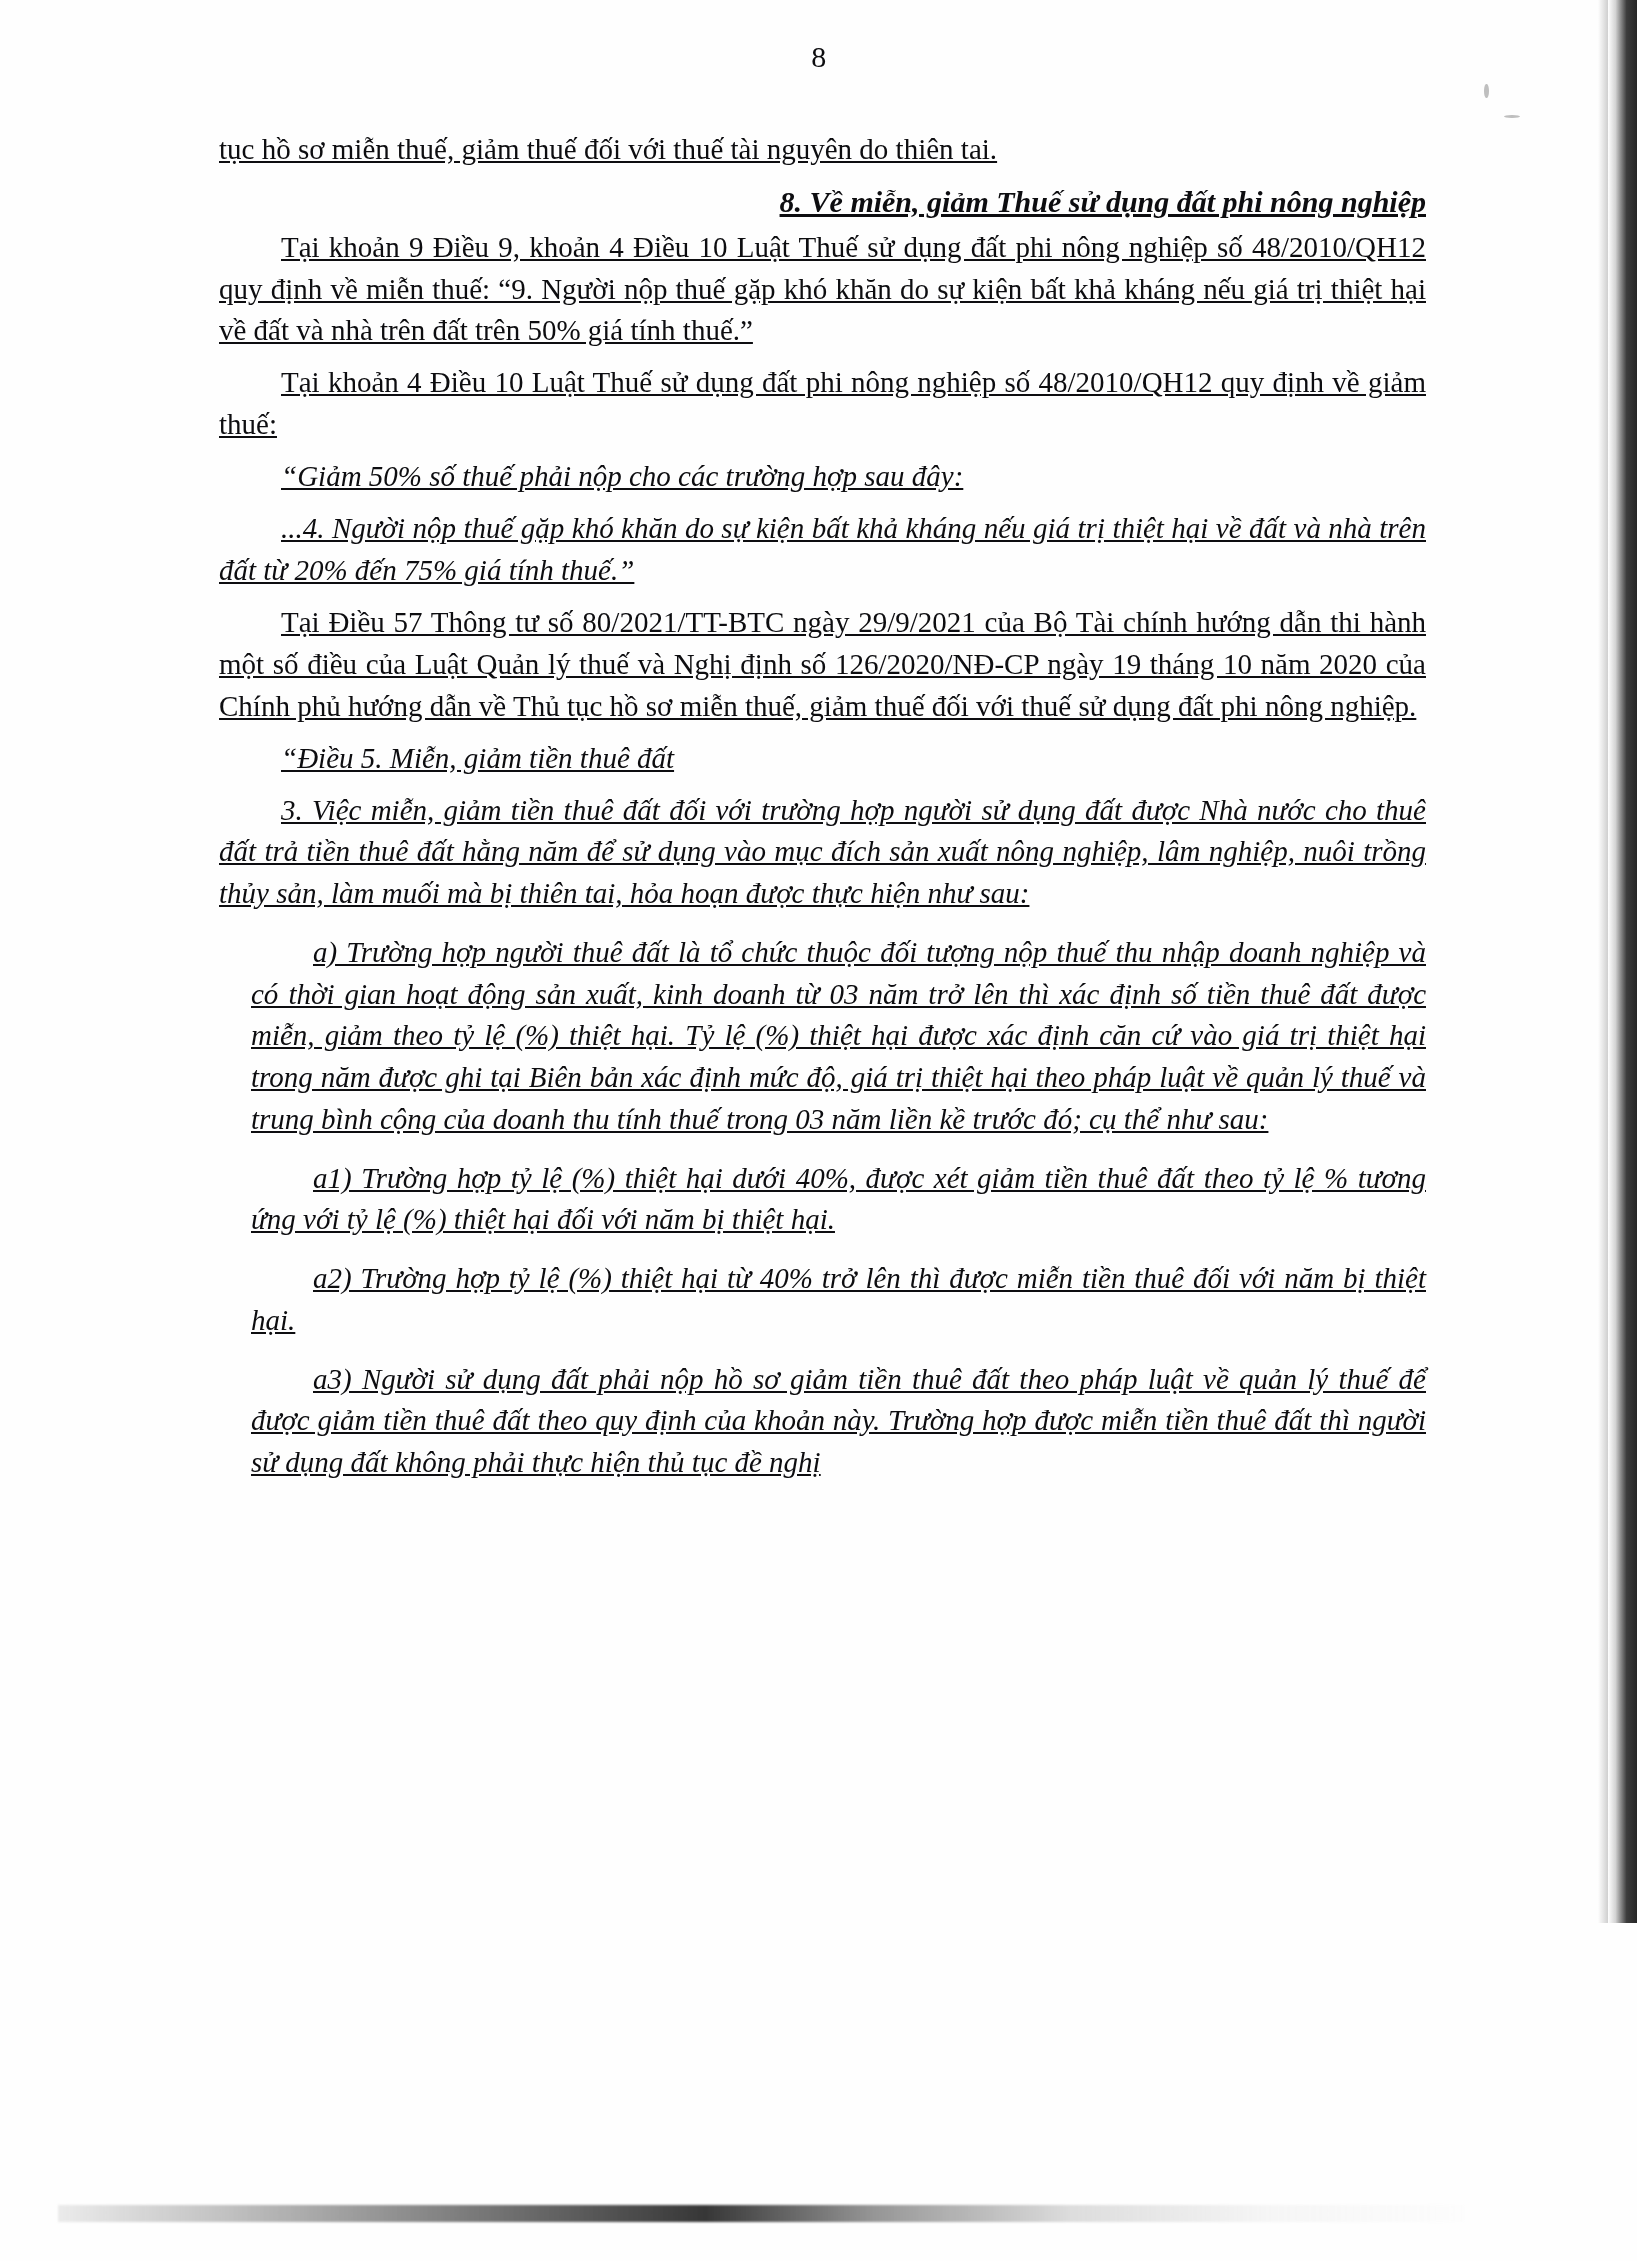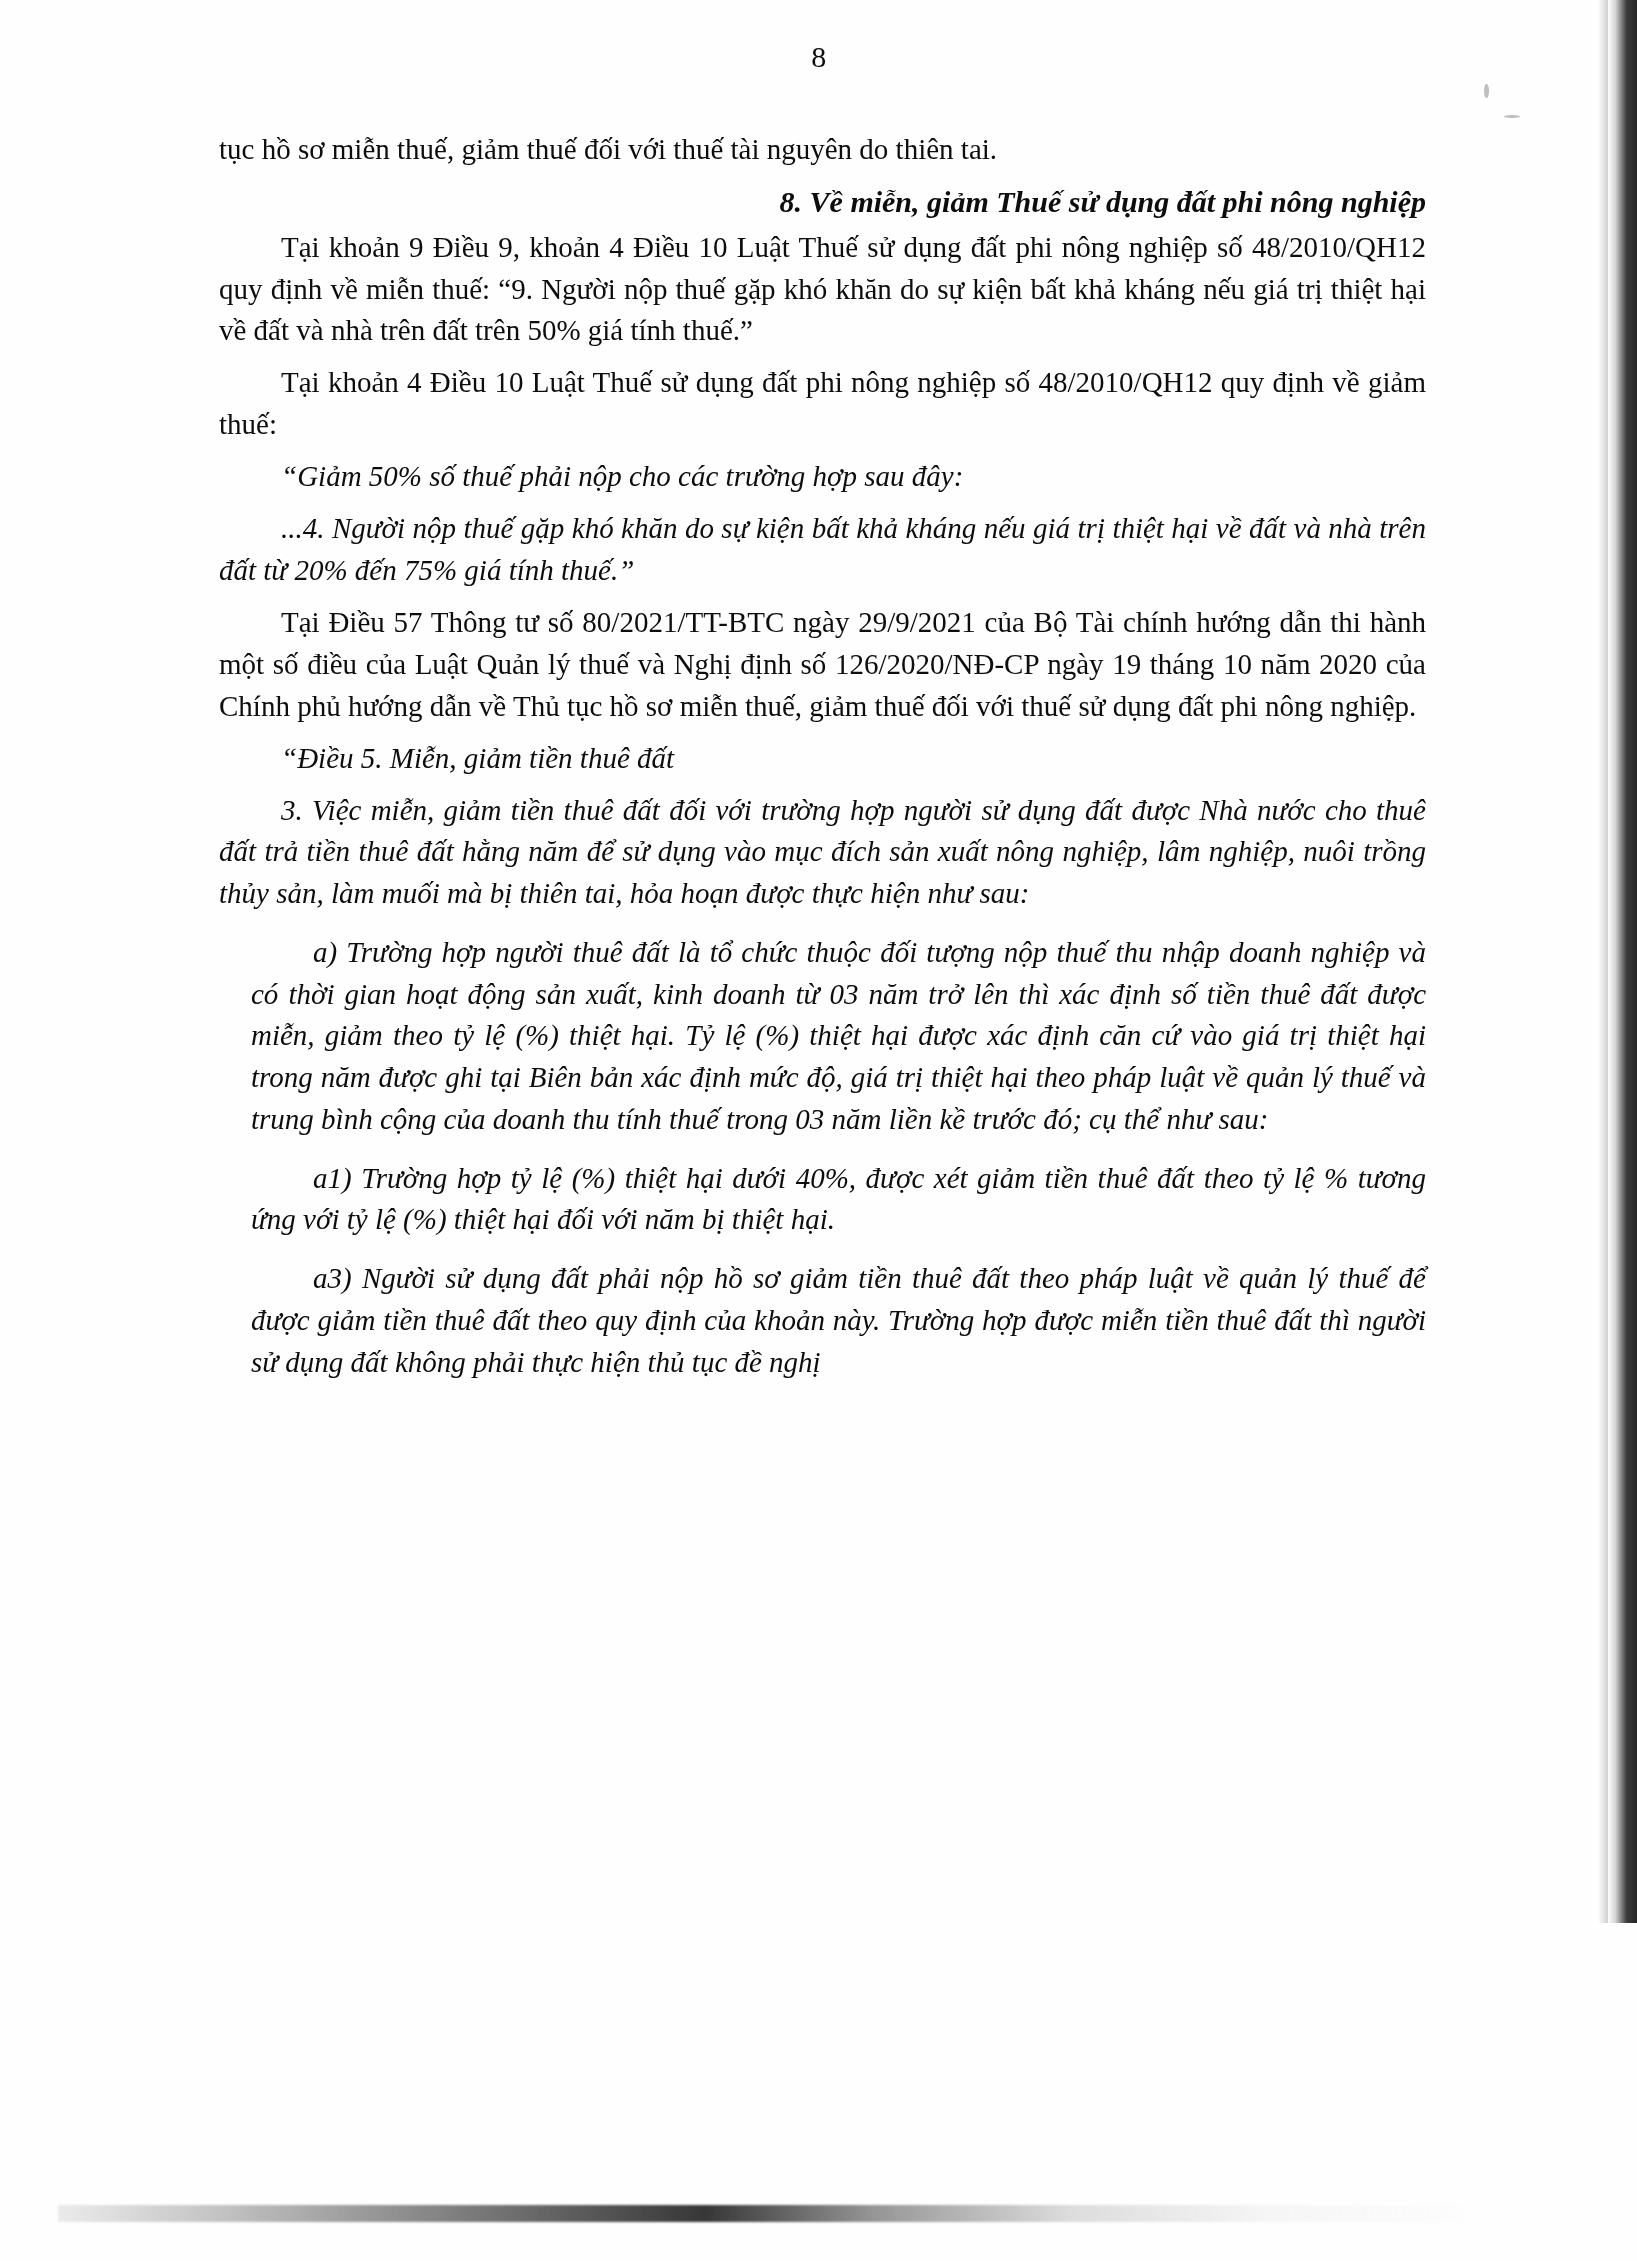--- a/index.html
+++ b/index.html
@@ -75,20 +75,21 @@
     top: 129px;
     width: 1207px;
   }
 
   p {
     margin: 0 0 1.3px 0;
     font-size: 29px;
     line-height: 1.44;
     text-align: justify;
     text-justify: inter-word;
+    text-decoration: underline;
   }
   p.indent { text-indent: 62px; }
   p.noindent { text-indent: 0; }
   .ital { font-style: italic; }
   .head {
     font-weight: bold;
     font-style: italic;
     font-size: 30px;
     text-indent: 77px;
     margin-top: 9px;
@@ -116,17 +117,18 @@
     <p class="head">8. Về miễn, giảm Thuế sử dụng đất phi nông nghiệp</p>
     <p class="indent">Tại khoản 9 Điều 9, khoản 4 Điều 10 Luật Thuế sử dụng đất phi nông nghiệp số 48/2010/QH12 quy định về miễn thuế: “9. Người nộp thuế gặp khó khăn do sự kiện bất khả kháng nếu giá trị thiệt hại về đất và nhà trên đất trên 50% giá tính thuế.”</p>
     <p class="indent gap">Tại khoản 4 Điều 10 Luật Thuế sử dụng đất phi nông nghiệp số 48/2010/QH12 quy định về giảm thuế:</p>
     <p class="indent ital gap">“Giảm 50% số thuế phải nộp cho các trường hợp sau đây:</p>
     <p class="indent ital gap">...4. Người nộp thuế gặp khó khăn do sự kiện bất khả kháng nếu giá trị thiệt hại về đất và nhà trên đất từ 20% đến 75% giá tính thuế.”</p>
     <p class="indent gap">Tại Điều 57 Thông tư số 80/2021/TT-BTC ngày 29/9/2021 của Bộ Tài chính hướng dẫn thi hành một số điều của Luật Quản lý thuế và Nghị định số 126/2020/NĐ-CP ngày 19 tháng 10 năm 2020 của Chính phủ hướng dẫn về Thủ tục hồ sơ miễn thuế, giảm thuế đối với thuế sử dụng đất phi nông nghiệp.</p>
     <p class="indent ital gap">“Điều 5. Miễn, giảm tiền thuê đất</p>
     <p class="indent ital gap">3. Việc miễn, giảm tiền thuê đất đối với trường hợp người sử dụng đất được Nhà nước cho thuê đất trả tiền thuê đất hằng năm để sử dụng vào mục đích sản xuất nông nghiệp, lâm nghiệp, nuôi trồng thủy sản, làm muối mà bị thiên tai, hỏa hoạn được thực hiện như sau:</p>
     <p class="indent ital gap-lg">a) Trường hợp người thuê đất là tổ chức thuộc đối tượng nộp thuế thu nhập doanh nghiệp và có thời gian hoạt động sản xuất, kinh doanh từ 03 năm trở lên thì xác định số tiền thuê đất được miễn, giảm theo tỷ lệ (%) thiệt hại. Tỷ lệ (%) thiệt hại được xác định căn cứ vào giá trị thiệt hại trong năm được ghi tại Biên bản xác định mức độ, giá trị thiệt hại theo pháp luật về quản lý thuế và trung bình cộng của doanh thu tính thuế trong 03 năm liền kề trước đó; cụ thể như sau:</p>
     <p class="indent ital gap-lg">a1) Trường hợp tỷ lệ (%) thiệt hại dưới 40%, được xét giảm tiền thuê đất theo tỷ lệ % tương ứng với tỷ lệ (%) thiệt hại đối với năm bị thiệt hại.</p>
+    <p class="indent ital gap-lg">a2) Trường hợp tỷ lệ (%) thiệt hại từ 40% trở lên thì được miễn tiền thuê đối với năm bị thiệt hại.</p>
     <p class="indent ital gap-lg">a3) Người sử dụng đất phải nộp hồ sơ giảm tiền thuê đất theo pháp luật về quản lý thuế để được giảm tiền thuê đất theo quy định của khoản này. Trường hợp được miễn tiền thuê đất thì người sử dụng đất không phải thực hiện thủ tục đề nghị</p>
   </div>
 
 </div>
 
 
 </body></html>

